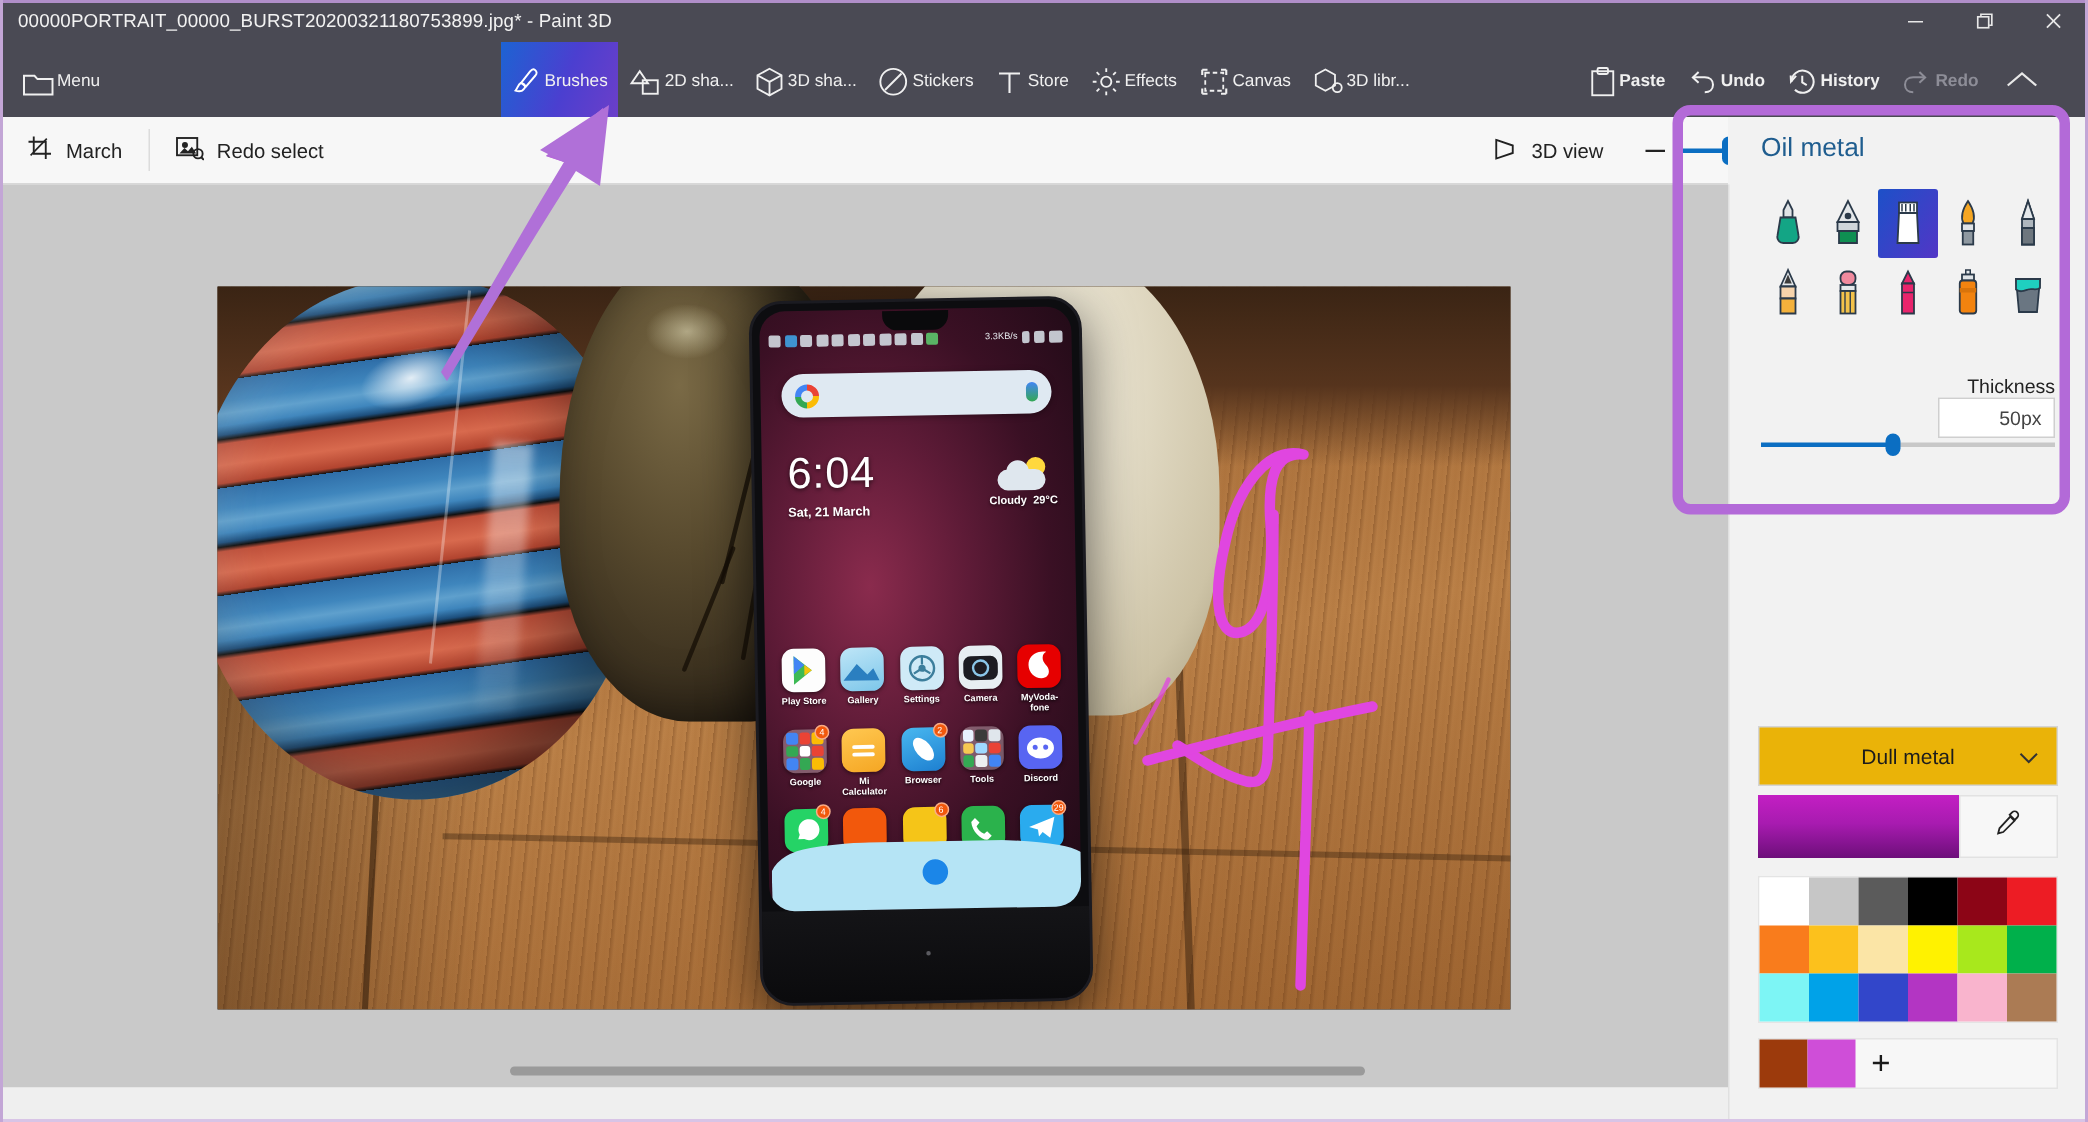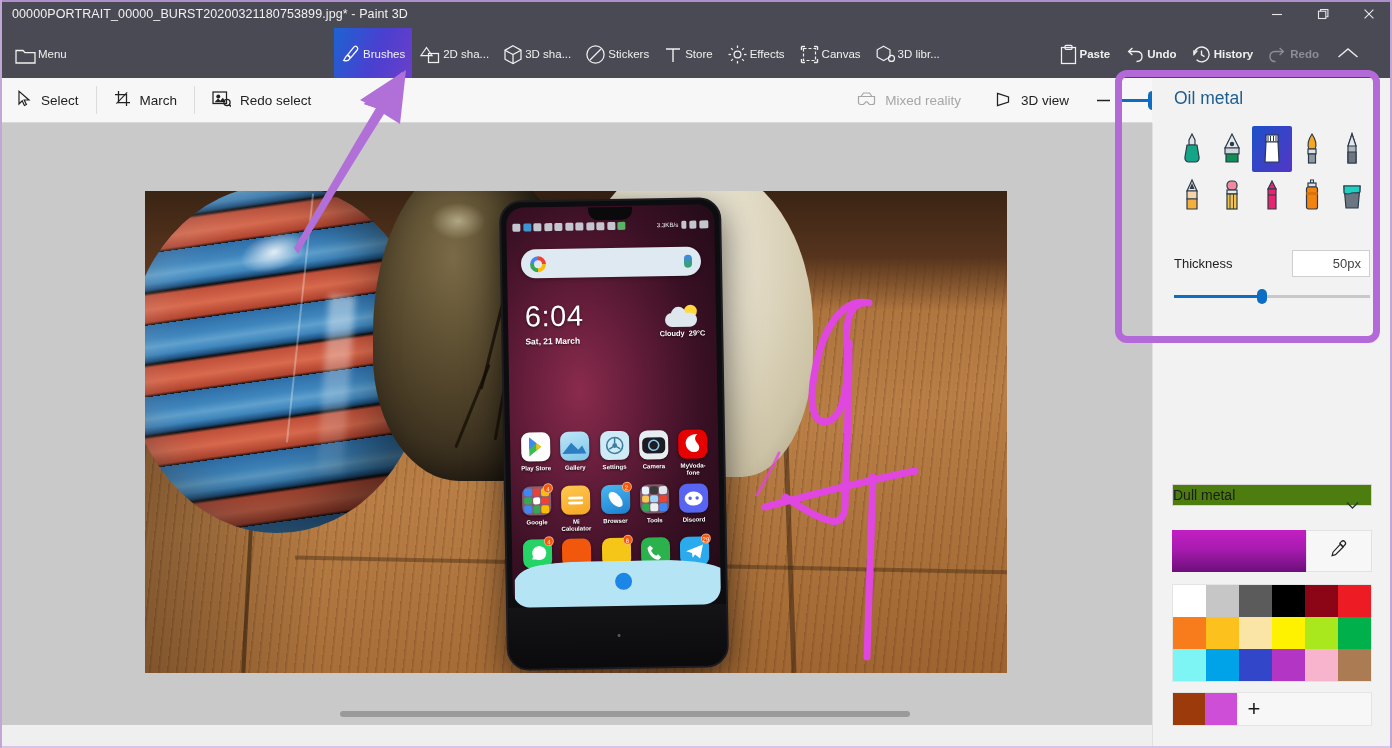--- a/index.html
+++ b/index.html
@@ -226,44 +226,44 @@
   .panel-top {
     position: absolute; left: 1152px; top: 78px; width: 240px; height: 270px;
     background: #f2f2f2;
   }
   .panel-title { position: absolute; left: 1174px; top: 88px; font-size: 17.5px; color: #1f5d8f; }
   .brush-grid { position: absolute; left: 1172px; top: 126px; width: 200px;
     display: grid; grid-template-columns: repeat(5, 40px); gap: 0px 0px; }
   .brush-cell { width: 40px; height: 46px; display: flex; align-items: center; justify-content: center; }
   .brush-cell.sel { background: linear-gradient(125deg,#1d50c8,#5236c6); border-radius: 2px; }
   .thickness-row { position: absolute; left: 1174px; top: 250px; width: 196px;
-    display: flex; align-items: center; }
+    display: flex; align-items: flex-end; flex-direction: column; }
   .thickness-lbl { font-size: 13px; color: #222; }
   .thickness-box { margin-left: auto; width: 78px; height: 27px; background: #fff;
     border: 1px solid #cfcfcf; display: flex; align-items: center; justify-content: flex-end;
     padding-right: 8px; font-size: 13px; color: #444; }
   .thick-slider { position: absolute; left: 1174px; top: 288px; width: 196px; height: 16px; }
   .ts-track-l { position: absolute; left: 0; top: 7px; width: 88px; height: 3px; background: #0b6ec2; }
   .ts-track-r { position: absolute; left: 88px; top: 7px; width: 108px; height: 3px; background: #c8c8c8; }
   .ts-thumb { position: absolute; left: 83px; top: 1px; width: 10px; height: 15px;
     background: #0b6ec2; border-radius: 5px; }
 
   
   .annot-rect {
     position: absolute; left: 1115px; top: 70px; width: 265px; height: 273px;
     border: 7px solid #b36ad8; border-radius: 12px; pointer-events: none; z-index: 20;
   }
   
   .annot-arrow { position: absolute; left: 290px; top: 58px; z-index: 20; }
 
   
   .material-dd {
-    position: absolute; left: 1172px; top: 484px; width: 200px; height: 22px;
-    background: #4d7c0f; border: 1px solid #d4d4d4; display: flex; align-items: center;
-    font-size: 14px; color: #1c1c1c; position: absolute;
+    position: absolute; left: 1172px; top: 484px; width: 200px; height: 40px;
+    background: #eab308; border: 1px solid #d4d4d4; display: flex; align-items: center;
+    justify-content: center; font-size: 14px; color: #1c1c1c; position: absolute;
   }
   .dd-chev { position: absolute; right: 12px; top: 12px; color: #333; }
   .color-row { position: absolute; left: 1172px; top: 530px; width: 200px; height: 42px; display: flex; }
   .color-current { width: 134px; height: 42px;
     background: linear-gradient(180deg,#c31fc3 0%,#a81bb0 45%,#6d0f7a 100%); }
   .eyedrop-btn { width: 66px; height: 42px; background: #f7f7f7; border: 1px solid #e2e2e2;
     display: flex; align-items: center; justify-content: center; }
   .palette { position: absolute; left: 1172px; top: 584px; width: 200px;
     display: grid; grid-template-columns: repeat(6, 1fr); grid-auto-rows: 32px;
     border: 1px solid #e4e4e4; background: #fff; }
@@ -462,28 +462,20 @@
       <div class="rb-chevron">
         <svg width="22" height="13" viewBox="0 0 22 13">
             <path d="M1.5 10 11 2l9.5 8" fill="none" stroke="#e8e8e8" stroke-width="1.5"></path>
           </svg>
       </div>
     </div>
   </div>
 
   <div class="subbar">
 
-    <div class="sb-item">
-      <span>
-        <svg width="15" height="17" viewBox="0 0 15 17">
-            <path d="M2 1.4 2 14l3.2-3.2 2.2 4.7 2-1-2.2-4.5H12z" fill="none" stroke="#222" stroke-width="1.2"></path>
-          </svg>
-      </span>
-      <span>Select</span>
-    </div>
     <div class="sb-sep"></div>
 
     <div class="sb-item">
       <span>
         <svg width="17" height="17" viewBox="0 0 17 17">
           <path d="M4.5 1v11.5H16M1 4.5h11.5V16" fill="none" stroke="#222" stroke-width="1.25"></path>
           <line x1="13.2" y1="2.4" x2="2.4" y2="13.6" stroke="#222" stroke-width="1.1"></line>
         </svg>
       </span>
       <span>March</span>
@@ -497,29 +489,20 @@
           <circle cx="6.3" cy="6.6" r="2" fill="#222"></circle>
           <path d="M2.6 12.3 6 8.6l2.3 2.2 2.6-3 2.9 4.5z" fill="#222"></path>
           <circle cx="15" cy="12.5" r="3.1" fill="none" stroke="#222" stroke-width="1.25"></circle>
           <line x1="17.2" y1="14.8" x2="19" y2="16.6" stroke="#222" stroke-width="1.4"></line>
         </svg>
       </span>
       <span>Redo select</span>
     </div>
 
     <div class="subbar-right">
-      <div class="sb-item dim">
-        <span>
-          <svg width="19" height="16" viewBox="0 0 19 16">
-            <path d="M1.5 5.5h16v6a2 2 0 0 1-2 2h-3l-2.5-2.6h-1L6.5 13.5h-3a2 2 0 0 1-2-2z" fill="none" stroke="#a6a6a6" stroke-width="1.2"></path>
-            <path d="M4 5.5 6.5 2h6l2.5 3.5" fill="none" stroke="#a6a6a6" stroke-width="1.2"></path>
-          </svg>
-        </span>
-        <span>Mixed reality</span>
-      </div>
 
       <div class="sb-item">
         <span>
           <svg width="17" height="17" viewBox="0 0 17 17">
               <path d="M2.5 2.3 13.5 6v5l-11 3.7z" fill="none" stroke="#222" stroke-width="1.25"></path>
             </svg>
         </span>
         <span>3D view</span>
       </div>
 

